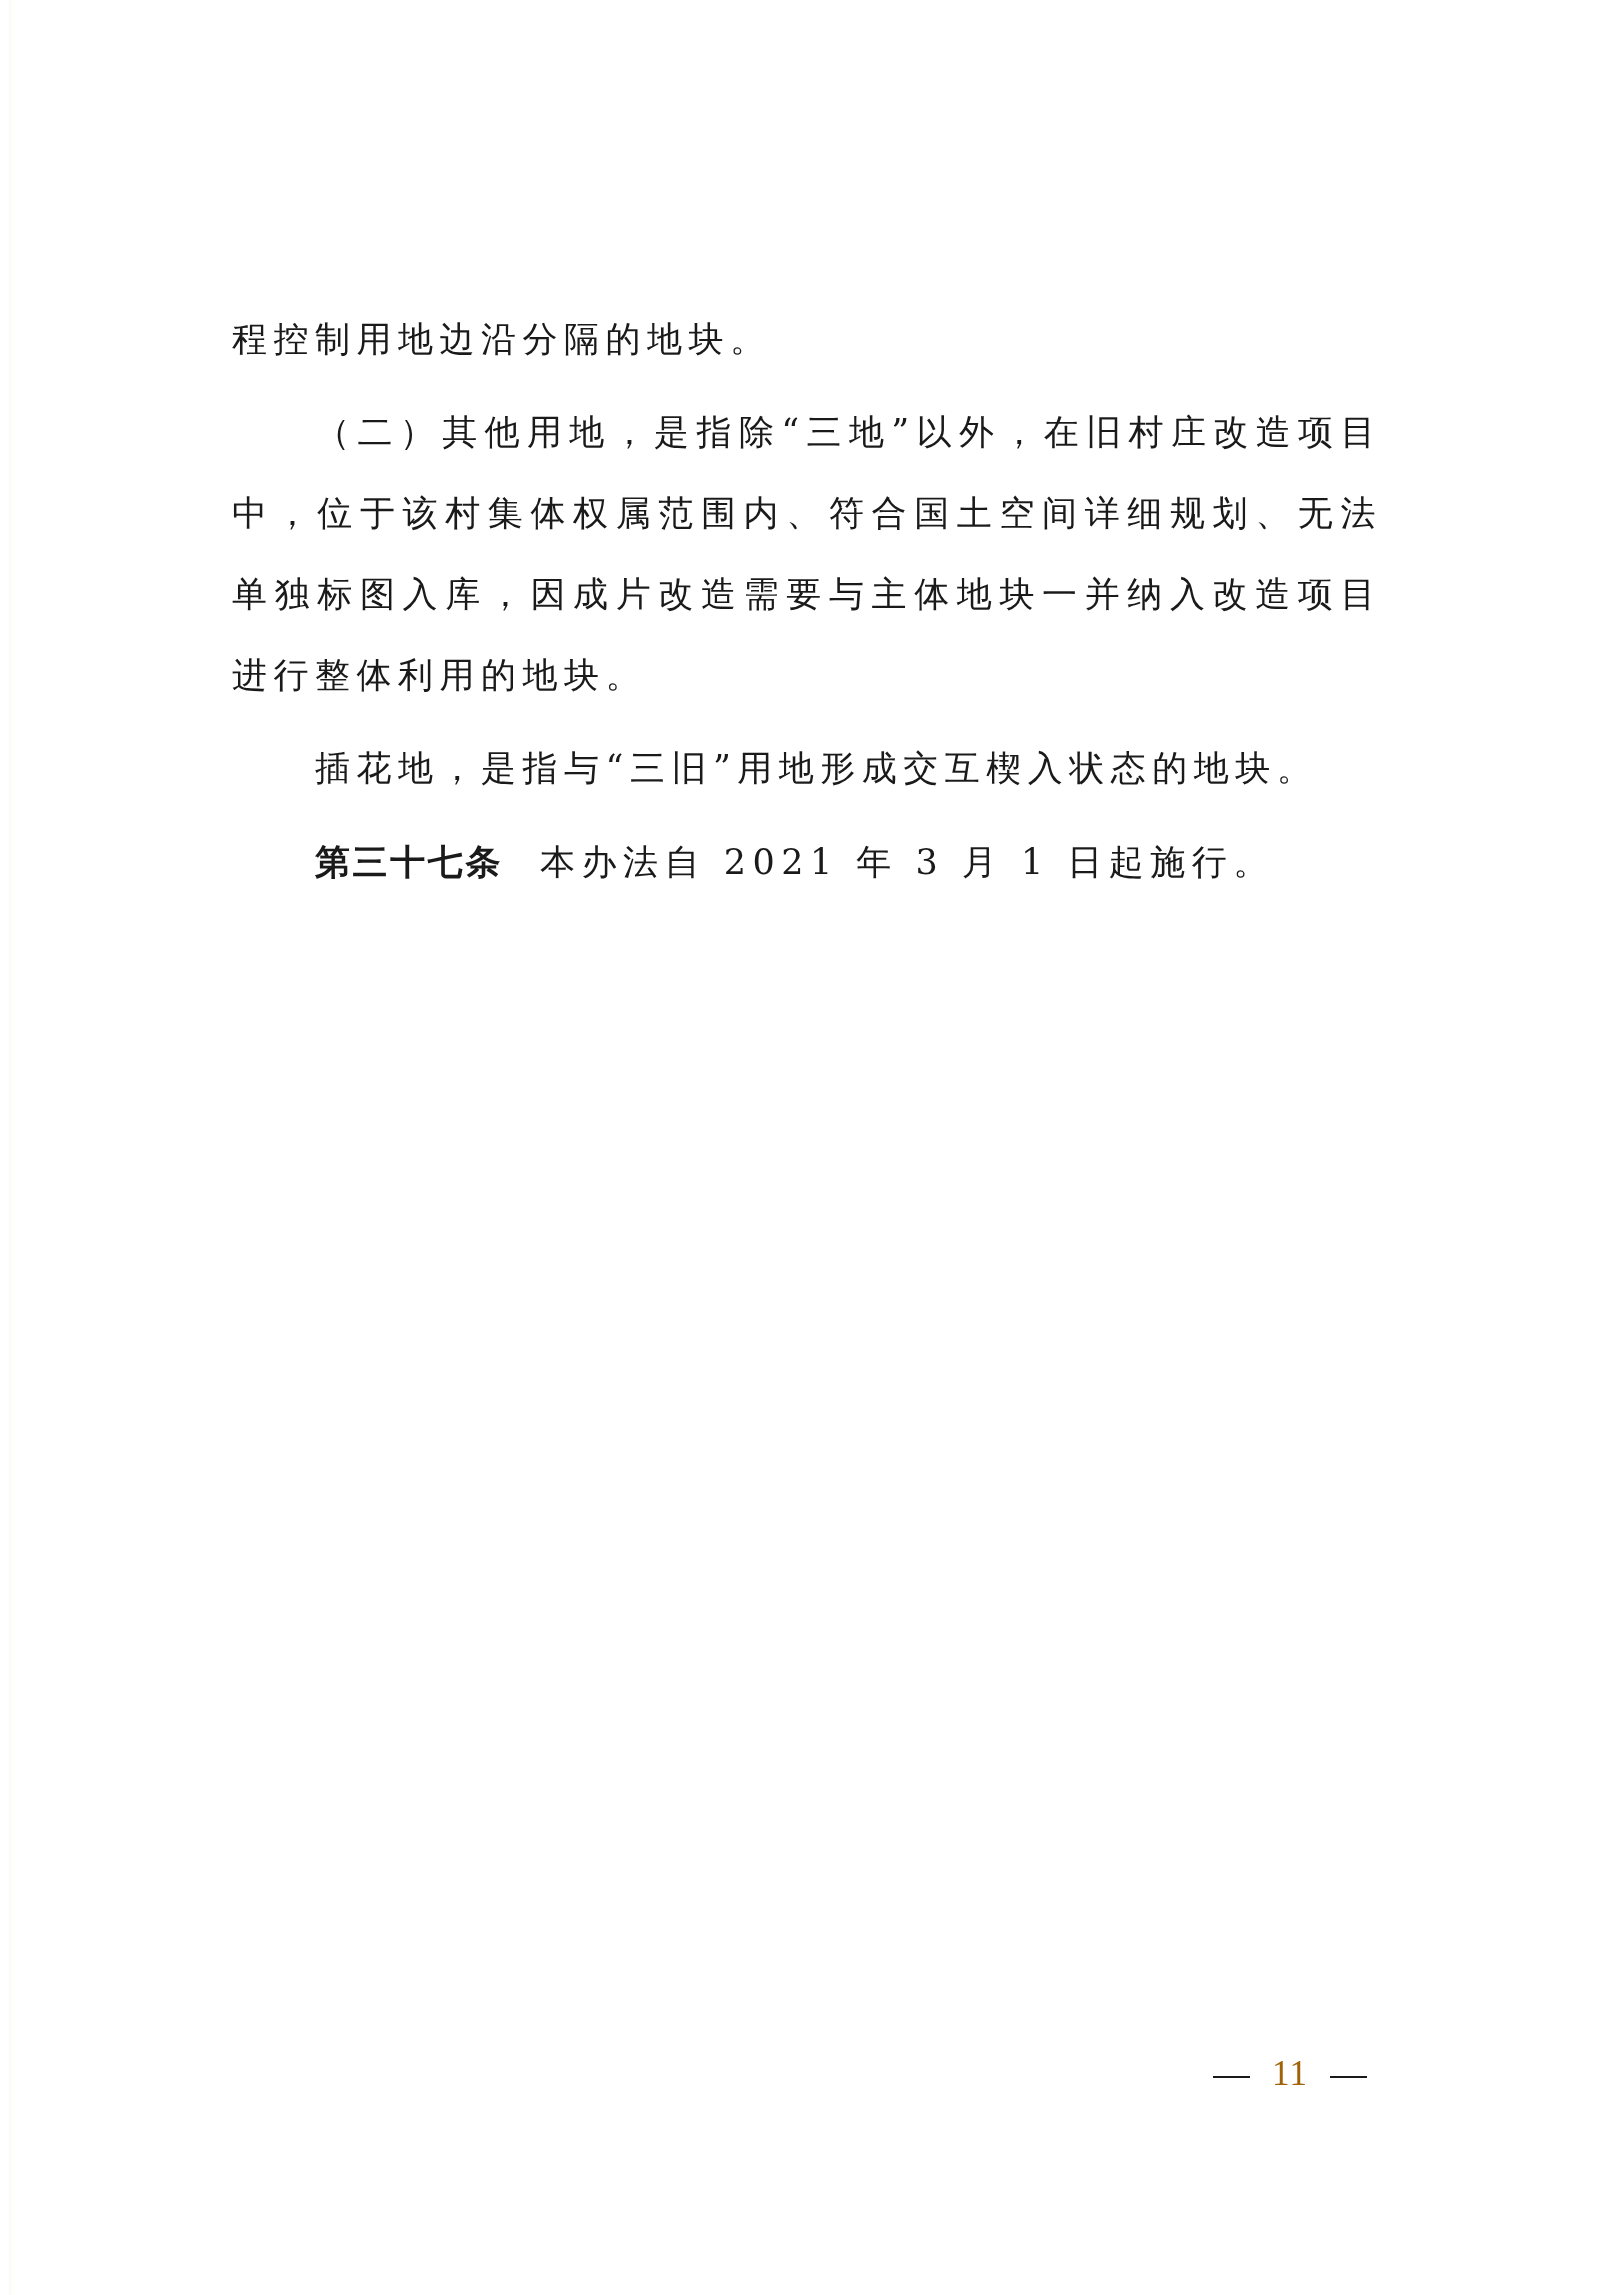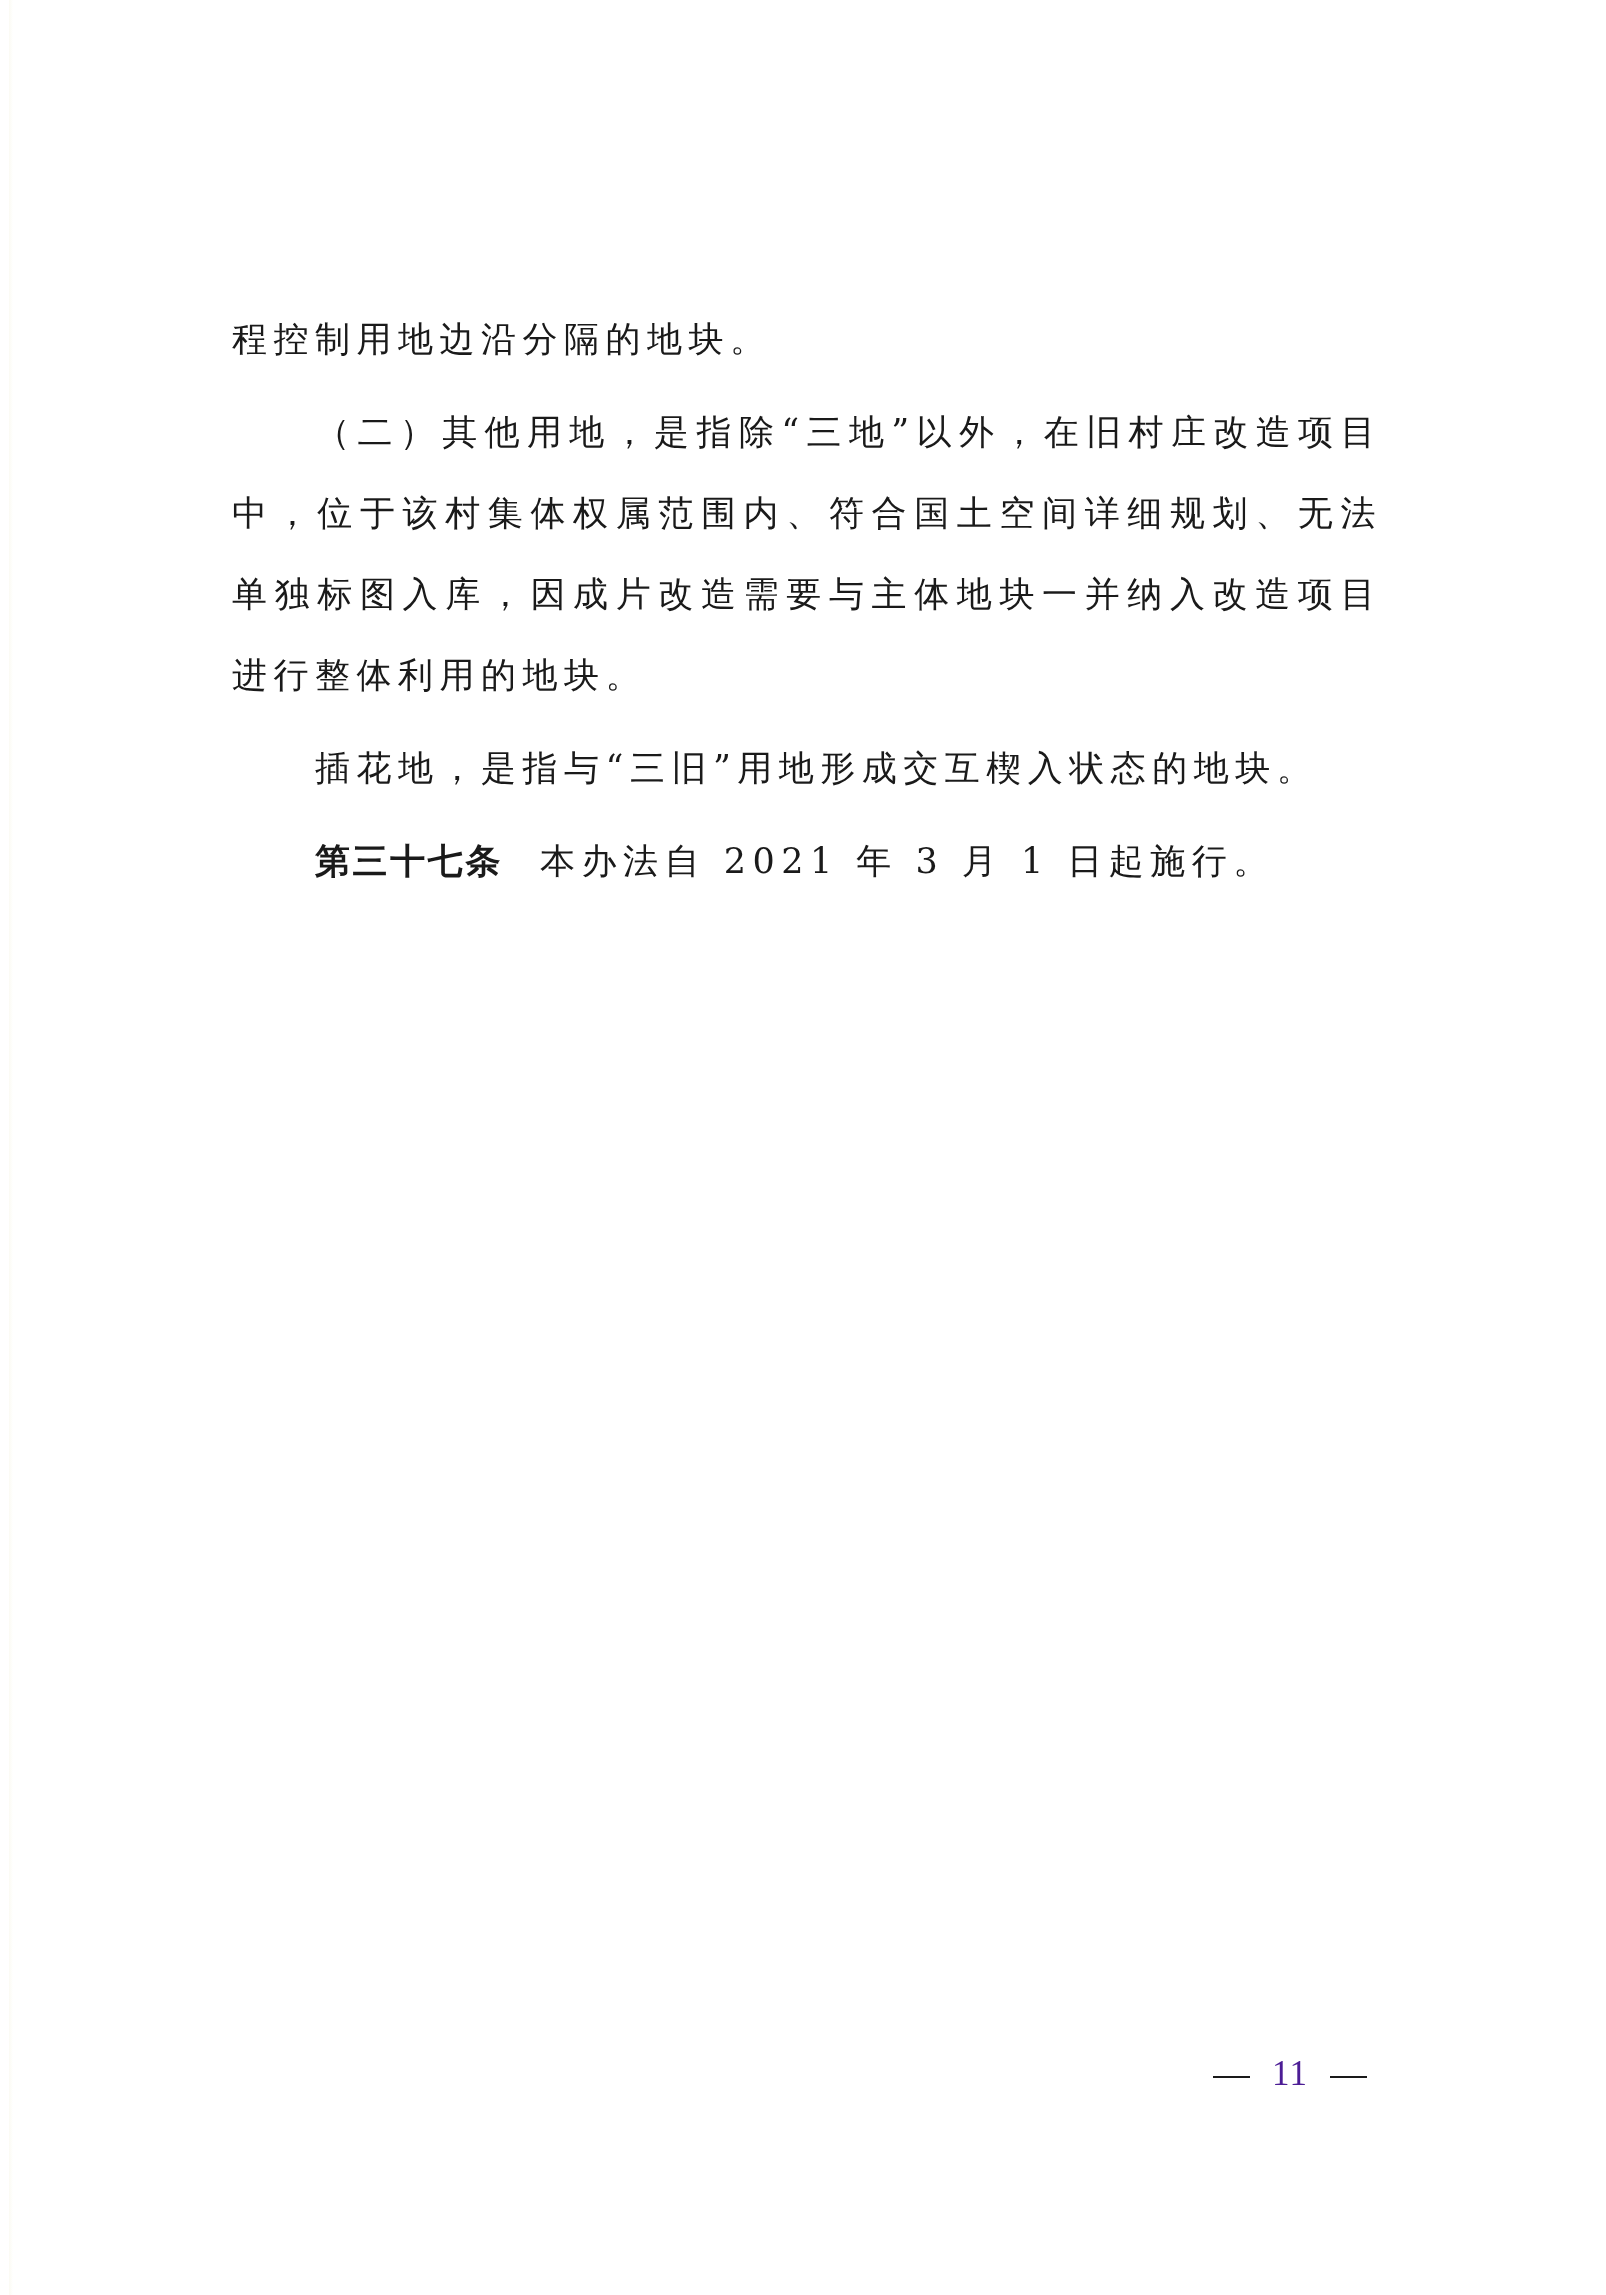--- a/index.html
+++ b/index.html
@@ -26,33 +26,33 @@
       font-size: 35px;
       line-height: 81px;
       letter-spacing: 6.5px;
       text-align: justify;
       text-align-last: left;
       text-indent: 83px;
       font-weight: normal;
     }
     .para.cont { text-indent: 0; }
     .article {
-      font-family: Liberation Serif, serif;
+      font-family: Liberation Sans, sans-serif;
       font-weight: bold;
       letter-spacing: 2.6px;
     }
     .article-gap { display: inline-block; width: 37px; }
     .page-number {
       position: absolute;
       top: 2054px;
       left: 1213px;
       font-size: 35px;
       font-family: "Liberation Serif", "DejaVu Serif", serif;
       letter-spacing: 1.3px;
-      color: #4c1d95;
+      color: #a16207;
     }
     .page-number .dash { display: inline-block; width: 37px; height: 2.6px; background: #1a1a1a; vertical-align: middle; }
     .page-number .num { margin: 0 22px; }
   </style>
 </head>
 <body>
 
 <div class="page-edge"></div>
 
 <div class="content">

